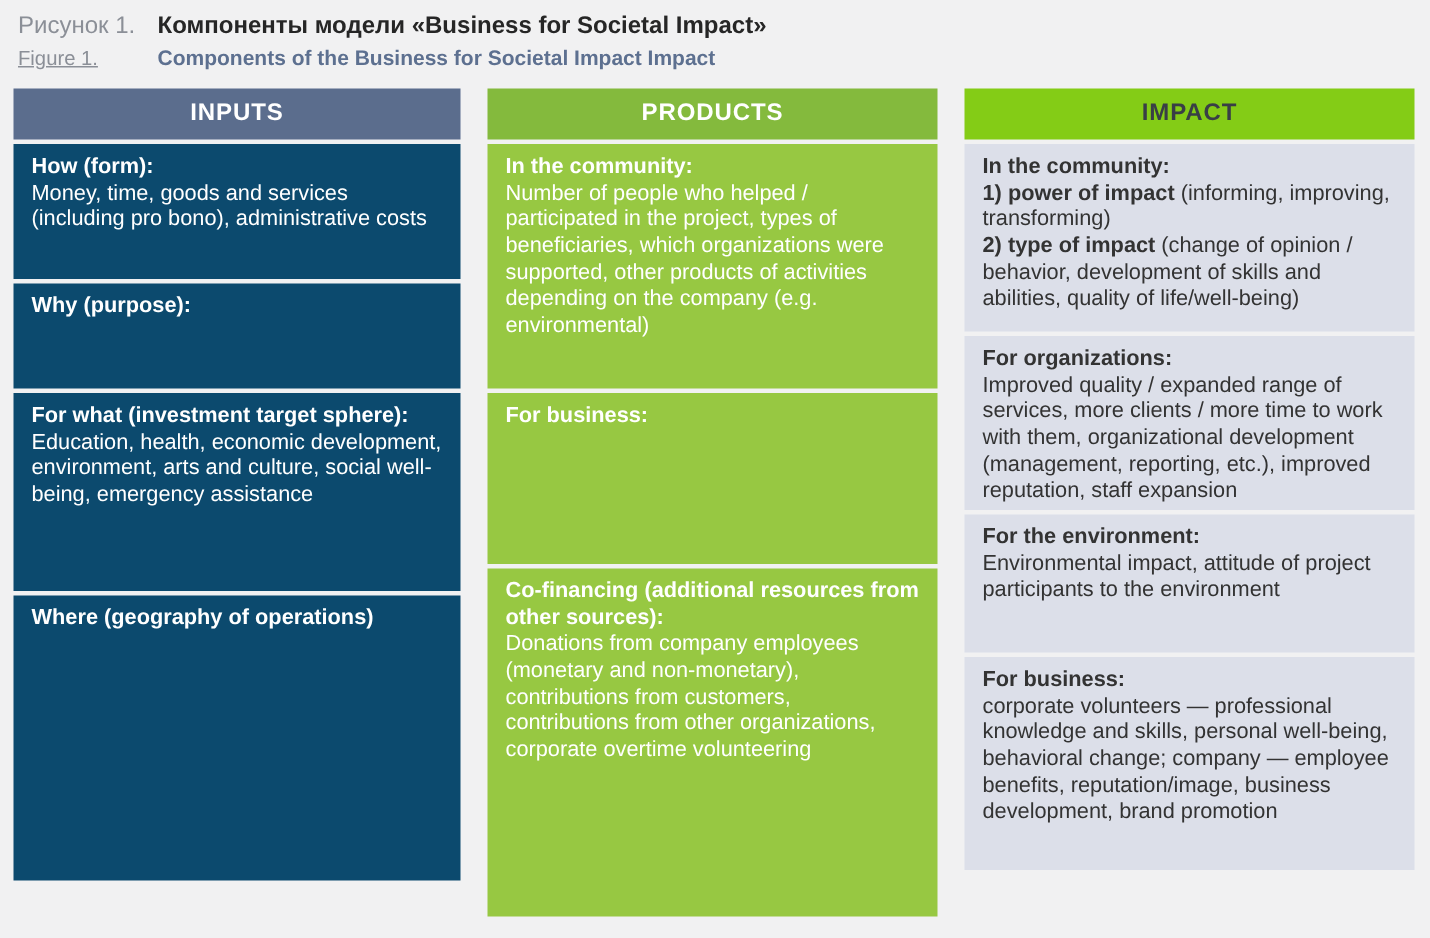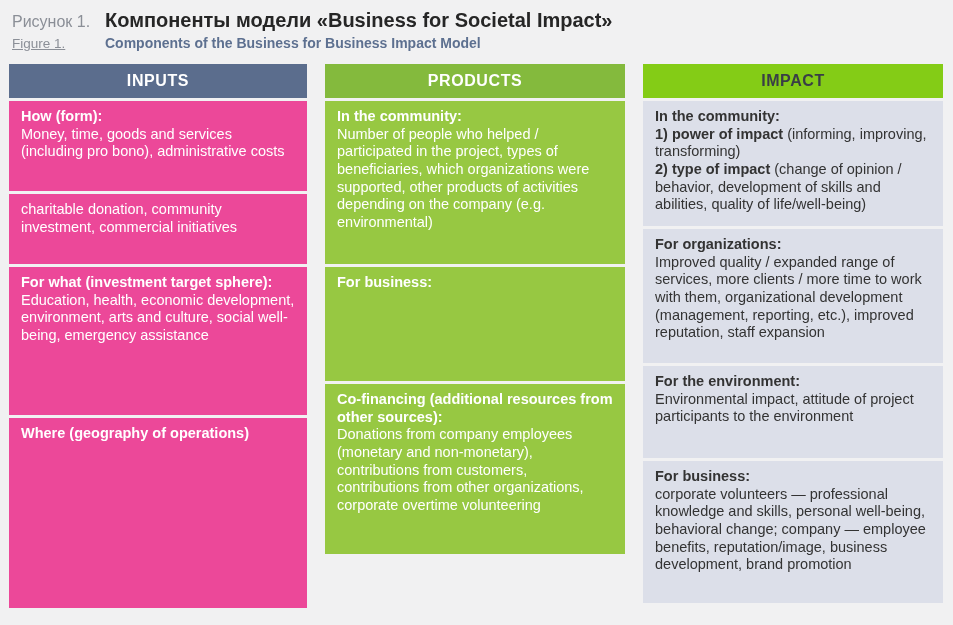--- a/index.html
+++ b/index.html
@@ -6,21 +6,21 @@
   html, body { width: 953px; height: 625px; }
   body {
     background: #f1f1f2;
     font-family: "Liberation Sans", sans-serif;
     overflow: hidden;
   }
   .caption { padding: 9px 0 0 12px; }
   .cap-row { display: flex; align-items: baseline; }
   .cap-label { flex: 0 0 93px; color: #8b8f97; }
   .cap-row.ru .cap-label { font-size: 16px; }
-  .cap-row.ru .cap-title { font-size: 20px; font-weight: bold; color: #262626; }
+  .cap-row.ru .cap-title { font-size: 16px; font-weight: bold; color: #262626; }
   .cap-row.en { margin-top: 3px; }
   .cap-row.en .cap-label { font-size: 13.5px; text-decoration: underline; }
   .cap-row.en .cap-title { font-size: 14px; font-weight: bold; color: #5d7090; }
 
   .columns {
     display: flex;
     gap: 18px;
     padding: 0 9px;
     margin-top: 13px;
     align-items: flex-start;
@@ -42,63 +42,63 @@
   .col-inputs  .col-header { background: #5b6d8d; color: #ffffff; }
   .col-products.col .col-header { background: #84ba3d; color: #ffffff; }
   .col-impact  .col-header { background: #84cc16; color: #393e46; }
 
   .sec {
     padding: 7px 12px;
     font-size: 14.5px;
     line-height: 1.22;
     overflow: hidden;
   }
-  .col-inputs   .sec { background: #ec4899; color: #ffffff; }
+  .col-inputs   .sec { background: #0c4a6e; color: #ffffff; }
   .col-products .sec { background: #97c842; color: #ffffff; }
   .col-impact   .sec { background: #dcdfe9; color: #333333; }
   .sec-title { font-weight: bold; }
   .b { font-weight: bold; }
 
   
   .s-i1 { height: 90px; }
   .s-i2 { height: 70px; }
-  .s-i3 { height: 148px; }
+  .s-i3 { height: 132px; }
   .s-i4 { height: 190px; }
   .s-p1 { height: 163px; }
   .s-p2 { height: 114px; }
-  .s-p3 { height: 170px; }
+  .s-p3 { height: 232px; }
   .s-m1 { height: 125px; }
-  .s-m2 { height: 134px; }
+  .s-m2 { height: 116px; }
   .s-m3 { height: 92px; }
   .s-m4 { height: 142px; }
 </style>
 </head>
 <body>
 
 <div class="caption">
   <div class="cap-row ru">
     <span class="cap-label">Рисунок 1.</span>
     <span class="cap-title">Компоненты модели «Business for Societal Impact»</span>
   </div>
   <div class="cap-row en">
     <span class="cap-label">Figure 1.</span>
-    <span class="cap-title">Components of the Business for Business Impact Model</span>
+    <span class="cap-title">Components of the Business for Societal Impact Impact</span>
   </div>
 </div>
 
 <div class="columns">
 
   <div class="col col-inputs">
     <div class="col-header">INPUTS</div>
     <div class="sec s-i1">
       <div class="sec-title">How (form):</div>
       <div class="sec-body">Money, time, goods and services (including pro bono), administrative costs</div>
     </div>
     <div class="sec s-i2">
-      <div class="sec-body">charitable donation, community investment, commercial initiatives</div>
+      <div class="sec-title">Why (purpose):</div>
     </div>
     <div class="sec s-i3">
       <div class="sec-title">For what (investment target sphere):</div>
       <div class="sec-body">Education, health, economic development, environment, arts and culture, social well-being, emergency assistance</div>
     </div>
     <div class="sec s-i4">
       <div class="sec-title">Where (geography of operations)</div>
     </div>
   </div>
 

